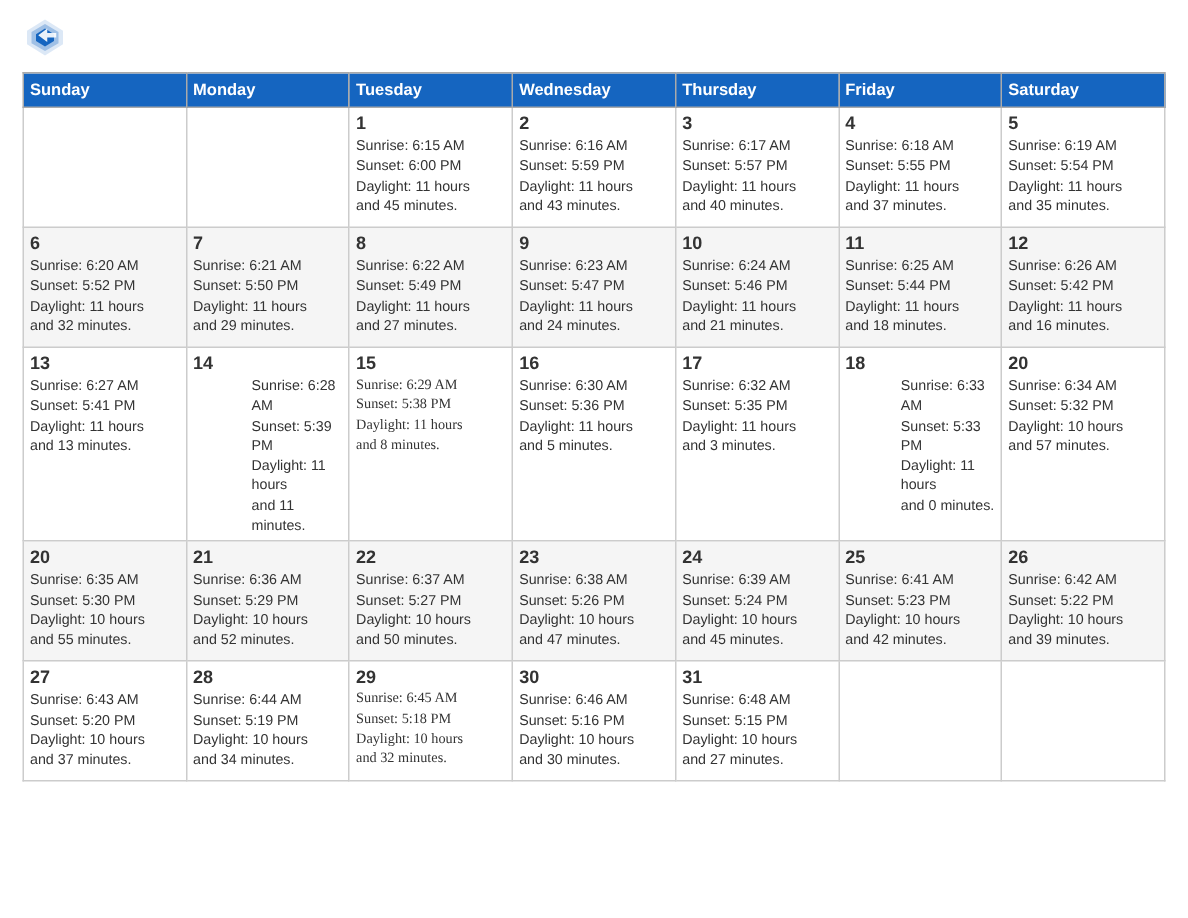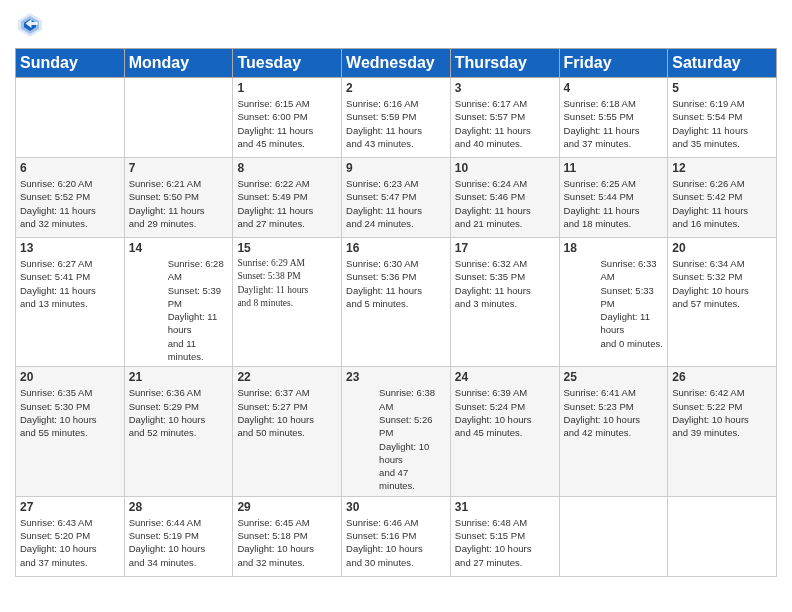--- a/index.html
+++ b/index.html
@@ -52,21 +52,21 @@
       color: #555;
     }
     .calendar {
       width: 100%;
       border-collapse: collapse;
       table-layout: fixed;
     }
     .calendar th {
       background: #1565C0;
       color: #fff;
-      font-size: 16px;
+      font-size: 11px;
       font-weight: bold;
       padding: 5px 4px;
       text-align: left;
       border: 1px solid #aaa;
     }
     .calendar td {
       border: 1px solid #ccc;
       vertical-align: top;
       padding: 3px 4px;
       font-size: 10px;
@@ -288,21 +288,21 @@
           </td>
           <td>
             <span class="day-number">22</span>
             <div class="day-info" style="white-space: pre-line;">Sunrise: 6:37 AM
 Sunset: 5:27 PM
 Daylight: 10 hours
 and 50 minutes.</div>
           </td>
           <td>
             <span class="day-number">23</span>
-            <div class="day-info" style="white-space: pre-line; margin-left: 33px;">Sunrise: 6:38 AM
+            <div class="day-info" style="white-space: pre-line;">Sunrise: 6:38 AM
 Sunset: 5:26 PM
 Daylight: 10 hours
 and 47 minutes.</div>
           </td>
           <td>
             <span class="day-number">24</span>
             <div class="day-info" style="white-space: pre-line;">Sunrise: 6:39 AM
 Sunset: 5:24 PM
 Daylight: 10 hours
 and 45 minutes.</div>
@@ -332,21 +332,21 @@
           </td>
           <td>
             <span class="day-number">28</span>
             <div class="day-info" style="white-space: pre-line;">Sunrise: 6:44 AM
 Sunset: 5:19 PM
 Daylight: 10 hours
 and 34 minutes.</div>
           </td>
           <td>
             <span class="day-number">29</span>
-            <div class="day-info" style="white-space: pre-line;">Sunrise: 6:45 AM
+            <div class="day-info" style="white-space: pre-line; font-family: Liberation Serif, serif;">Sunrise: 6:45 AM
 Sunset: 5:18 PM
 Daylight: 10 hours
 and 32 minutes.</div>
           </td>
           <td>
             <span class="day-number">30</span>
             <div class="day-info" style="white-space: pre-line;">Sunrise: 6:46 AM
 Sunset: 5:16 PM
 Daylight: 10 hours
 and 30 minutes.</div>

